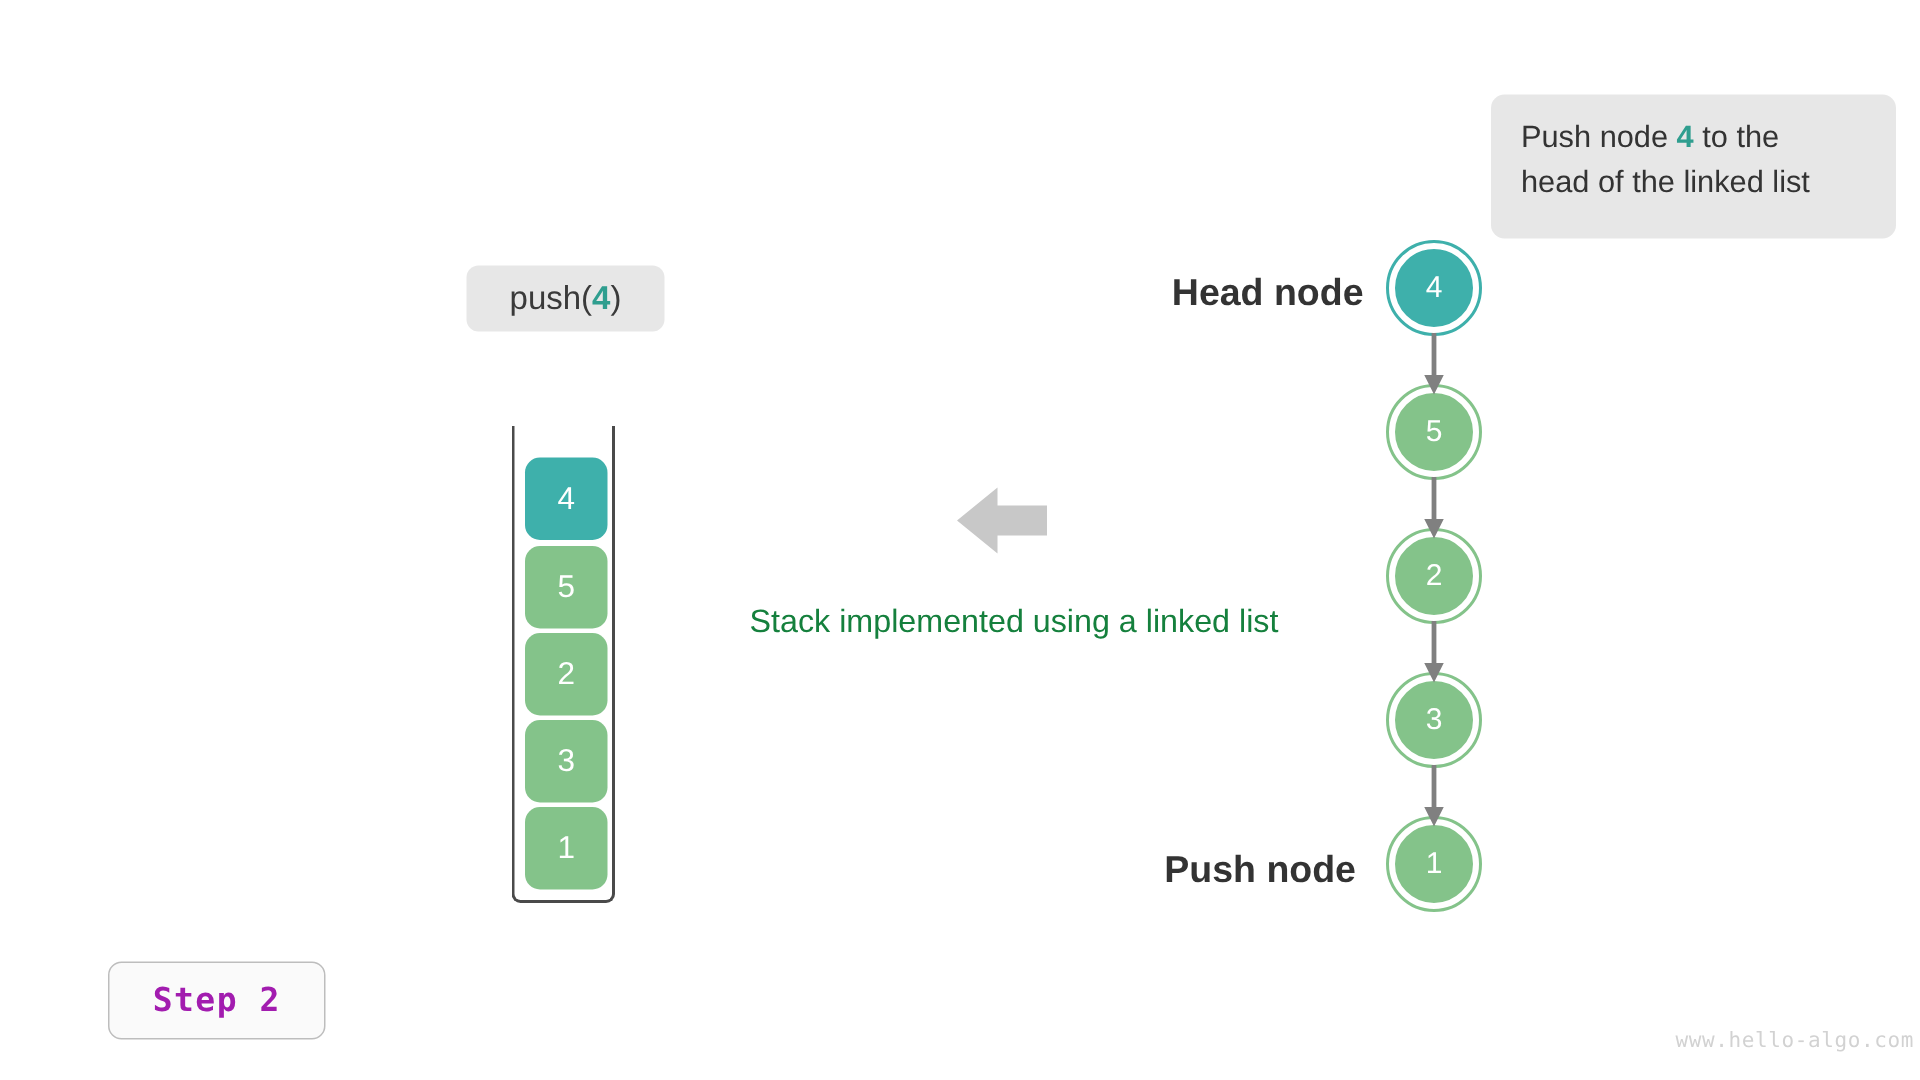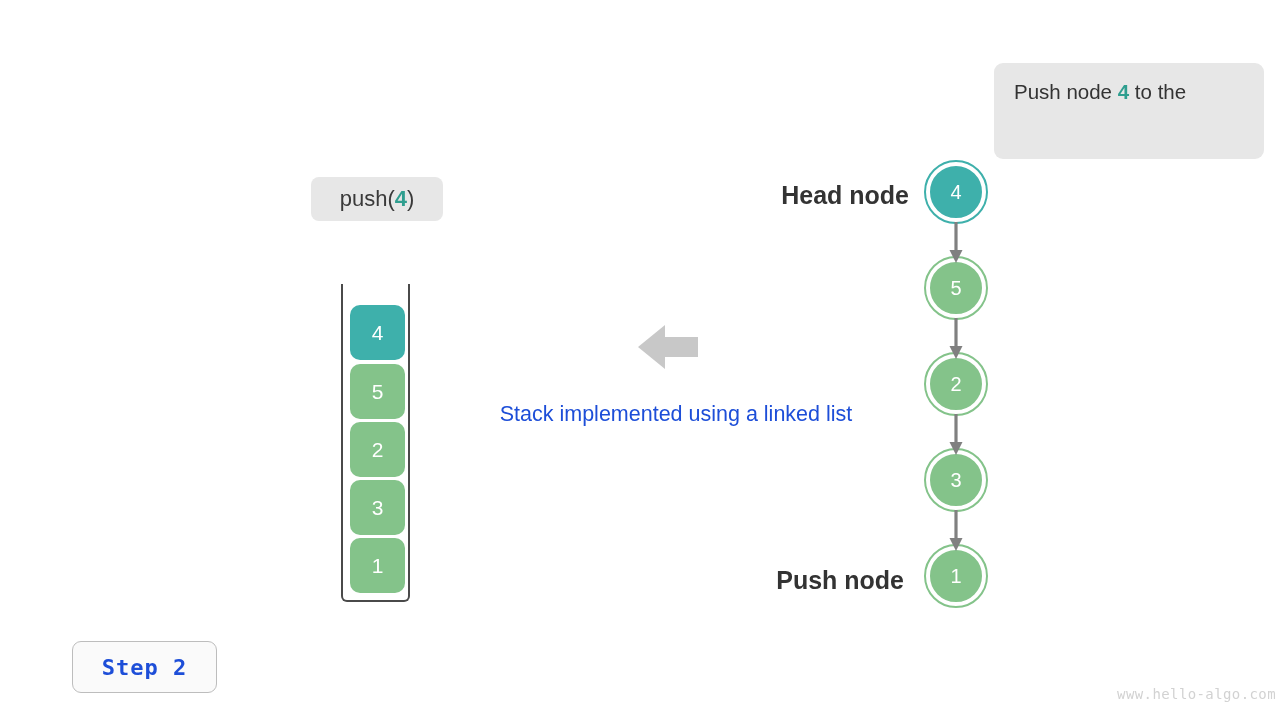--- a/index.html
+++ b/index.html
@@ -73,21 +73,21 @@
     left: 36px;
     top: 641px;
     width: 145px;
     height: 52px;
     background: #fafafa;
     border: 1.5px solid #bdbdbd;
     border-radius: 9px;
     font-family: "DejaVu Sans Mono", "Liberation Mono", monospace;
     font-weight: bold;
     font-size: 22px;
-    color: #1d4ed8;
+    color: #a21caf;
     letter-spacing: 1px;
   }
 
   
   #watermark {
     position: absolute;
     right: 40px;
     bottom: 18px;
     font-family: "DejaVu Sans Mono", "Liberation Mono", monospace;
     font-size: 14px;
@@ -96,21 +96,21 @@
   }
 
   
   #caption {
     position: absolute;
     left: 440px;
     top: 402px;
     width: 400px;
     text-align: center;
     font-size: 21.5px;
-    color: #1d4ed8;
+    color: #15803d;
   }
 
   
   #flow-arrow {
     position: absolute;
     left: 602px;
     top: 320px;
     width: 60px;
     height: 54px;
   }
@@ -190,20 +190,21 @@
   #head-node-label { left: 693px; top: 181px; width: 180px; }
   #tail-node-label { left: 693px; top: 566px; width: 175px; }
 </style>
 </head>
 <body>
 
 <div class="stage">
 
   <div class="chip" id="description-box">
     <span><span>Push node </span><span class="accent">4</span><span> to the</span></span>
+    <div>head of the linked list</div>
   </div>
 
   <div class="chip" id="operation-label">
     <span>push</span>
       <span>(</span>
       <span class="accent">4</span>
       <span>)</span>
   </div>
 
   <div id="stack-container">

